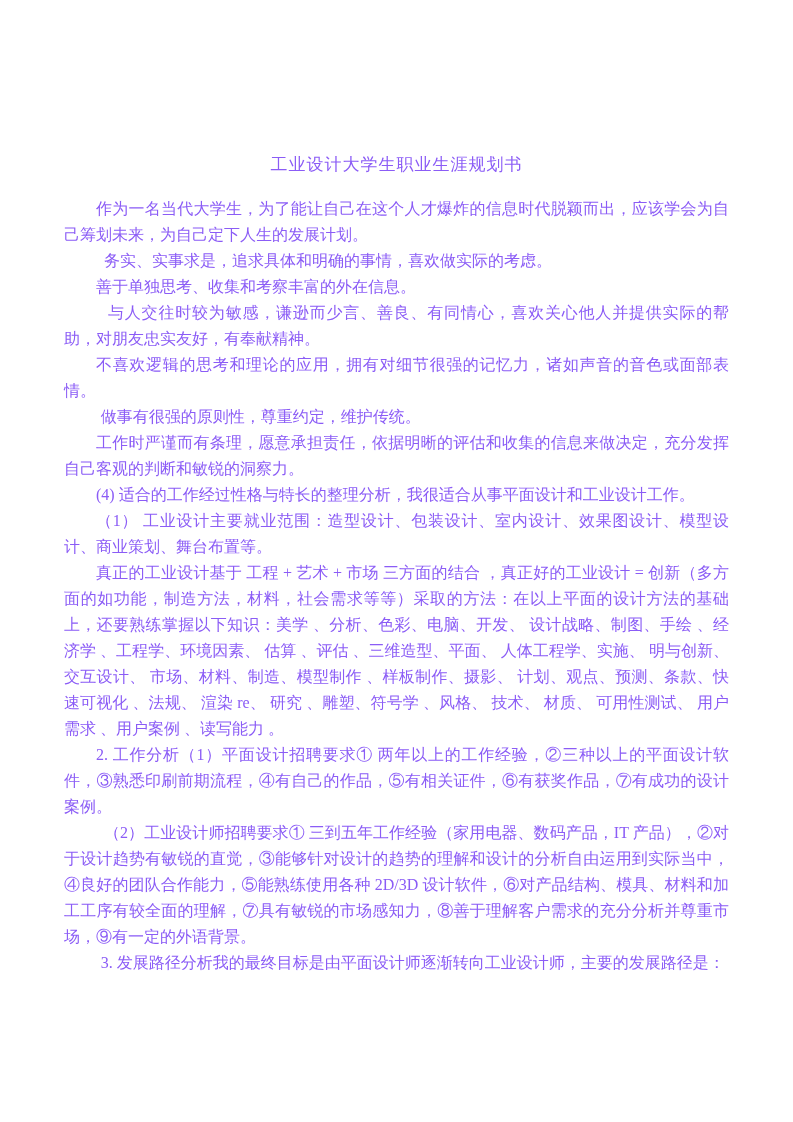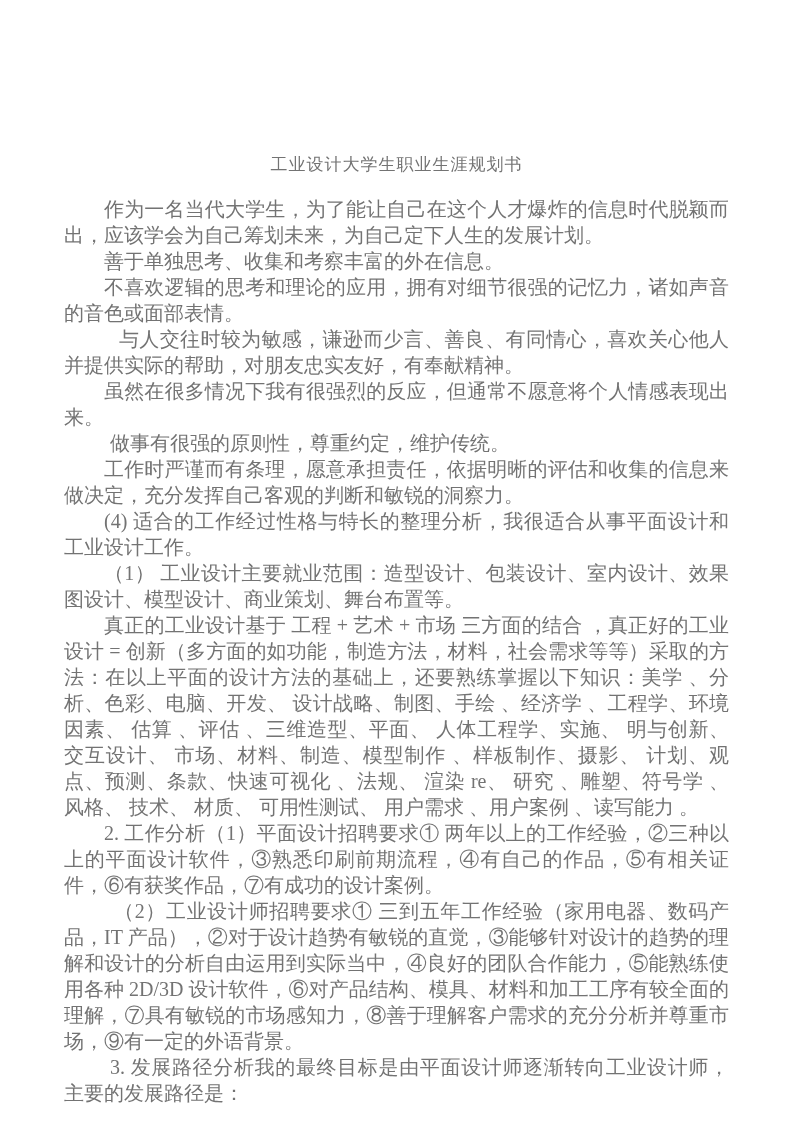--- a/index.html
+++ b/index.html
@@ -9,54 +9,54 @@
   }
   .page {
     position: relative;
     width: 793px;
     height: 1122px;
     margin: 0 auto;
     background: #ffffff;
     box-sizing: border-box;
     padding: 152px 64px 0 64px;
     font-family: "Liberation Serif", "DejaVu Serif", serif;
-    color: #737373;
+    color: #8b5cf6;
     overflow: hidden;
   }
   .doc-title {
     font-size: 17px;
     font-weight: normal;
     line-height: 26px;
     text-align: center;
     margin: 0 0 18px 0;
     letter-spacing: 1px;
   }
   .para {
     margin: 0;
-    font-size: 20px;
+    font-size: 16px;
     line-height: 26px;
     text-align: justify;
     word-break: break-all;
   }
   .ind-20 { text-indent: 2em; }
   .ind-23 { text-indent: 2.3em; }
   .ind-25 { text-indent: 2.5em; }
   .ind-28 { text-indent: 2.75em; }
 </style>
 </head>
 <body>
 
 <div class="page">
   <h1 class="doc-title">工业设计大学生职业生涯规划书</h1>
 
   <p class="para ind-20">作为一名当代大学生，为了能让自己在这个人才爆炸的信息时代脱颖而出，应该学会为自己筹划未来，为自己定下人生的发展计划。</p>
+  <p class="para ind-25">务实、实事求是，追求具体和明确的事情，喜欢做实际的考虑。</p>
   <p class="para ind-20">善于单独思考、收集和考察丰富的外在信息。</p>
+  <p class="para ind-28">与人交往时较为敏感，谦逊而少言、善良、有同情心，喜欢关心他人并提供实际的帮助，对朋友忠实友好，有奉献精神。</p>
   <p class="para ind-20">不喜欢逻辑的思考和理论的应用，拥有对细节很强的记忆力，诸如声音的音色或面部表情。</p>
-  <p class="para ind-28">与人交往时较为敏感，谦逊而少言、善良、有同情心，喜欢关心他人并提供实际的帮助，对朋友忠实友好，有奉献精神。</p>
-  <p class="para ind-20">虽然在很多情况下我有很强烈的反应，但通常不愿意将个人情感表现出来。</p>
   <p class="para ind-23">做事有很强的原则性，尊重约定，维护传统。</p>
   <p class="para ind-20">工作时严谨而有条理，愿意承担责任，依据明晰的评估和收集的信息来做决定，充分发挥自己客观的判断和敏锐的洞察力。</p>
   <p class="para ind-20">(4) 适合的工作经过性格与特长的整理分析，我很适合从事平面设计和工业设计工作。</p>
   <p class="para ind-20">（1） 工业设计主要就业范围：造型设计、包装设计、室内设计、效果图设计、模型设计、商业策划、舞台布置等。</p>
   <p class="para ind-20">真正的工业设计基于 工程 + 艺术 + 市场 三方面的结合 ，真正好的工业设计 = 创新（多方面的如功能，制造方法，材料，社会需求等等）采取的方法：在以上平面的设计方法的基础上，还要熟练掌握以下知识：美学 、分析、色彩、电脑、开发、 设计战略、制图、手绘 、经济学 、工程学、环境因素、 估算 、评估 、三维造型、平面、 人体工程学、实施、 明与创新、 交互设计、 市场、材料、制造、模型制作 、样板制作、摄影、 计划、观点、预测、条款、快速可视化 、法规、 渲染 re、 研究 、雕塑、符号学 、风格、 技术、 材质、 可用性测试、 用户需求 、用户案例 、读写能力 。</p>
   <p class="para ind-20">2. 工作分析（1）平面设计招聘要求① 两年以上的工作经验，②三种以上的平面设计软件，③熟悉印刷前期流程，④有自己的作品，⑤有相关证件，⑥有获奖作品，⑦有成功的设计案例。</p>
   <p class="para ind-25">（2）工业设计师招聘要求① 三到五年工作经验（家用电器、数码产品，IT 产品），②对于设计趋势有敏锐的直觉，③能够针对设计的趋势的理解和设计的分析自由运用到实际当中，④良好的团队合作能力，⑤能熟练使用各种 2D/3D 设计软件，⑥对产品结构、模具、材料和加工工序有较全面的理解，⑦具有敏锐的市场感知力，⑧善于理解客户需求的充分分析并尊重市场，⑨有一定的外语背景。</p>
   <p class="para ind-23">3. 发展路径分析我的最终目标是由平面设计师逐渐转向工业设计师，主要的发展路径是：</p>
 </div>
 

